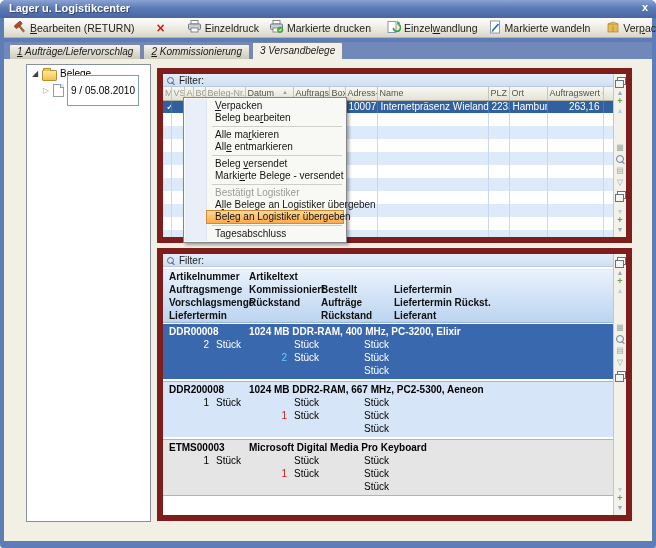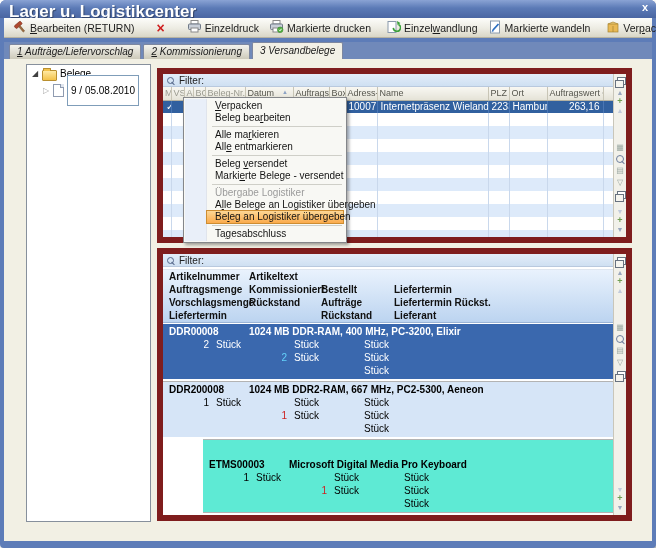--- a/index.html
+++ b/index.html
@@ -3,21 +3,21 @@
 <meta charset="utf-8">
 <style>
   html,body{margin:0;padding:0;background:#fff;}
   body{font-family:"Liberation Sans",sans-serif;-webkit-font-smoothing:none;}
   .stage{position:relative;width:656px;height:548px;overflow:hidden;}
   
   .window{position:absolute;inset:0;background:linear-gradient(180deg,#7d97c9,#5a77b2 40%,#52700 0);
           background:#5d7cb8;border-radius:6px 6px 4px 4px;box-shadow:2px 3px 4px rgba(0,0,0,.35);}
   .titlebar{position:absolute;left:0;top:0;right:0;height:18px;border-radius:6px 6px 0 0;
             background:linear-gradient(180deg,#8aa3d4,#5b7ab6 45%,#4a66a2);}
-  .title{position:absolute;left:9px;top:2px;color:#fff;font-size:17px;font-weight:bold;text-shadow:1px 1px 1px rgba(0,0,0,.4);}
+  .title{position:absolute;left:9px;top:2px;color:#fff;font-size:11px;font-weight:bold;text-shadow:1px 1px 1px rgba(0,0,0,.4);}
   .closeb{position:absolute;right:8px;top:1px;color:#fff;font-size:11px;font-weight:bold;cursor:default;}
   
   .toolbar{position:absolute;left:4px;right:4px;top:18px;height:20px;
            background:linear-gradient(180deg,#fdfdfa,#ecebe2 55%,#d9d6c6);border-bottom:1px solid #b7b3a2;
            display:flex;align-items:center;padding-left:4px;box-sizing:border-box;}
   .tbtn{display:inline-flex;align-items:center;gap:3px;padding:2px 5px;font-size:10.5px;color:#1c1c1c;white-space:nowrap;}
   .tsep{width:1px;height:17px;background:#b0ab9a;margin:0 3px;box-shadow:1px 0 0 #fff;}
   .redx{color:#cf1f1f;font-size:14px;font-weight:bold;line-height:12px;padding:0 6px;}
   
   .tabstrip{position:absolute;left:4px;right:4px;top:42px;height:17px;background:#7089ba;display:flex;align-items:flex-end;padding-left:5px;box-sizing:border-box;font-style:italic;}
@@ -87,21 +87,21 @@
   .bart{position:absolute;left:6px;font-weight:bold;}
   .btxt{position:absolute;left:86px;font-weight:bold;}
   .q1{position:absolute;left:8px;width:38px;text-align:right;}
   .u1{position:absolute;left:53px;}
   .q2{position:absolute;left:96px;width:28px;text-align:right;}
   .u2{position:absolute;left:131px;}
   .u3{position:absolute;left:201px;}
   .blk.sel{background:#3a68ae;color:#fff;margin-bottom:2px;padding-top:1px;}
   .blk.sel .q2{color:#63d0fa;}
   .blk.b2{background:#d6e5f7;border-top:1px solid #b3b3b3;margin-bottom:2px;padding-top:1px;}
-  .blk.b3{background:#5eead4;border-top:1px solid #b3b3b3;border-bottom:1px solid #b3b3b3;padding-top:18px;margin-left:40px;}
+  .blk.b3{background:#e5e5e5;border-top:1px solid #b3b3b3;border-bottom:1px solid #b3b3b3;padding-top:1px;}
   .blk.b2 .q2,.blk.b3 .q2{color:#cc2222;}
   u{text-decoration:underline;}
 </style>
 </head>
 <body>
 
 <div class="stage">
  <div class="window">
 
   <div class="titlebar">
@@ -287,21 +287,21 @@
     <div class="cmenu">
       <div class="mi"><span><u>V</u>erpacken</span></div>
       <div class="mi"><span>Beleg bea<u>r</u>beiten</span></div>
       <div class="msep"></div>
       <div class="mi"><span>Alle ma<u>r</u>kieren</span></div>
       <div class="mi"><span>All<u>e</u> entmarkieren</span></div>
       <div class="msep"></div>
       <div class="mi"><span>Beleg <u>v</u>ersendet</span></div>
       <div class="mi"><span>Marki<u>e</u>rte Belege - versendet</span></div>
       <div class="msep"></div>
-      <div class="mi dis"><span>Übergabe Logistiker</span></div>
+      <div class="mi dis"><span>Bestätigt Logistiker</span></div>
       <div class="mi"><span>A<u>l</u>le Belege an Logistiker übergeben</span></div>
       <div class="mi hot"><span>Be<u>l</u>eg an Logistiker übergeben</span></div>
       <div class="msep"></div>
       <div class="mi"><span>Ta<u>g</u>esabschluss</span></div>
     </div>
 
     <div class="panel plow">
       <div class="filterrow">
         <span class="fmag"></span>
         <span>Filter:</span>

